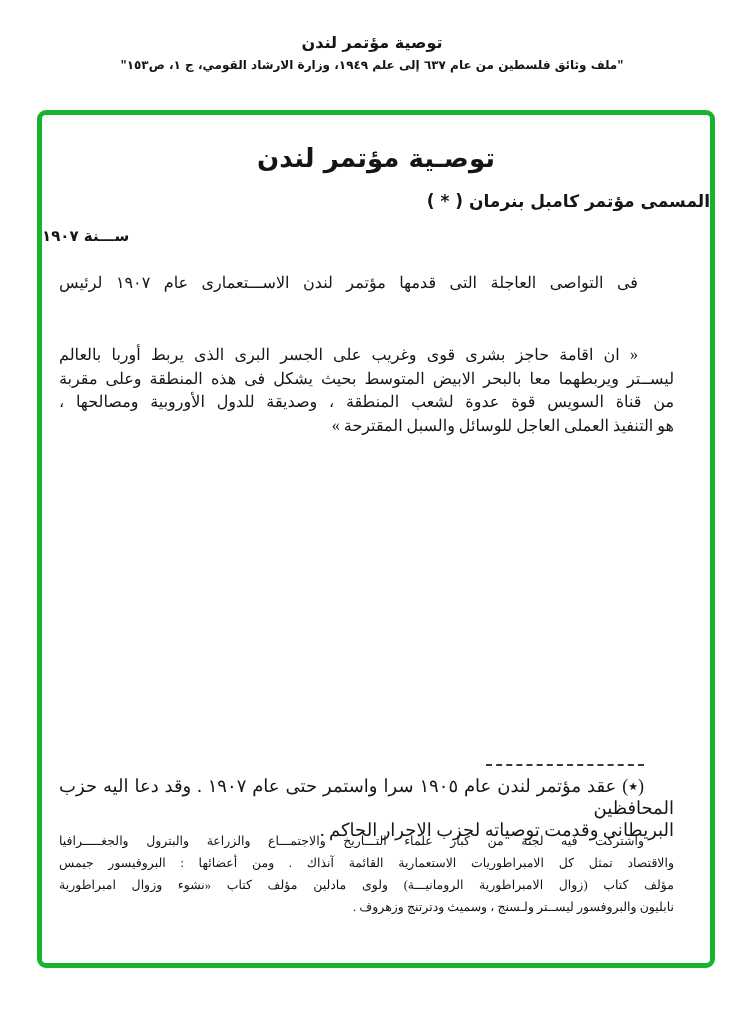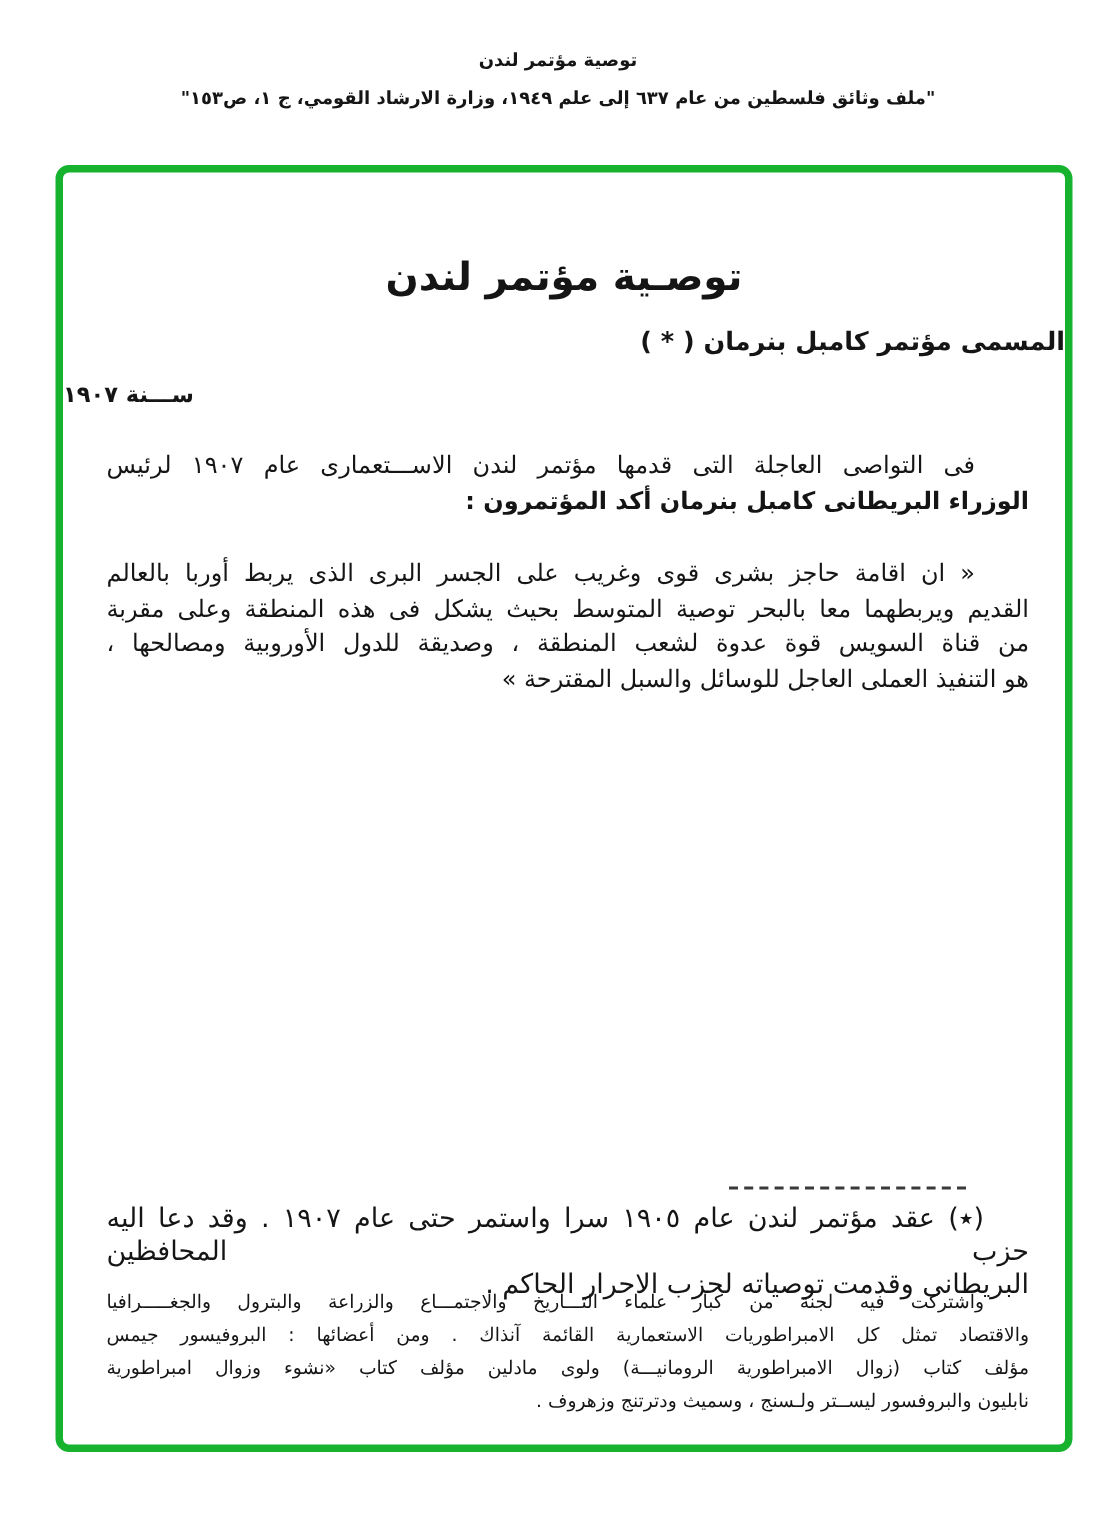--- a/index.html
+++ b/index.html
@@ -7,40 +7,40 @@
   body {
     position:relative;
     background:#ffffff;
     font-family:"DejaVu Sans", sans-serif;
     color:#151515;
     overflow:hidden;
     direction:rtl;
   }
   
   .page-header { position:absolute; top:0; left:0; width:744px; text-align:center; }
-  .hdr-title   { position:absolute; top:33px; left:0; width:744px; font-size:12px; font-weight:bold; }
+  .hdr-title   { position:absolute; top:33px; left:0; width:744px; font-size:16px; font-weight:bold; }
   .hdr-source  { position:absolute; top:58px; left:0; width:744px; font-size:12px; font-weight:bold; letter-spacing:0.2px; }
 
   
   .green-frame {
     position:absolute; left:37px; top:110px;
     width:678px; height:858px;
     border:5px solid #17b22e;
     border-radius:9px;
     background:#ffffff;
   }
-  .frame-content { position:absolute; inset:0;margin-top:27px; }
+  .frame-content { position:absolute; inset:0; }
 
   
   .doc-title    { position:absolute; top:28px;  left:0; width:100%; text-align:center; font-size:26px; font-weight:bold; }
   .doc-subtitle { position:absolute; top:76px;  left:0; width:100%; text-align:right; font-size:17px; font-weight:bold; }
   .doc-year     { position:absolute; top:112px; left:0; width:100%; text-align:left; font-size:15px; font-weight:bold; letter-spacing:1px; }
 
   
-  .text-col { position:absolute; right:24px; width:615px; direction:rtl; }
+  .text-col { position:absolute; right:36px; width:615px; direction:rtl;font-family:Liberation Serif, serif; }
   .para1 { top:156px; font-size:16px; line-height:24px; }
   .quote { top:228px; font-size:16px; line-height:23.5px; }
   .line        { text-align:right; }
   .line.just   { text-align:justify; text-align-last:justify; }
   .line.indent { text-indent:36px; }
   .line.bold   { font-weight:bold; }
 
   
   .fn-separator {
     position:absolute; top:649px; right:66px; width:158px;
@@ -60,26 +60,25 @@
 
 <div class="green-frame">
   <div class="frame-content">
 
     <div class="doc-title">توصـية مؤتمر لندن</div>
     <div class="doc-subtitle">المسمى مؤتمر كامبل بنرمان ( * )</div>
     <div class="doc-year">ســـنة ١٩٠٧</div>
 
     <div class="text-col para1">
       <div class="line just indent">فى التواصى العاجلة التى قدمها مؤتمر لندن الاســـتعمارى عام ١٩٠٧ لرئيس</div>
-      <div class="line bold">الوزراء البريطانى كامبل بنرمان أكد المؤتمرون :</div>
     </div>
 
     <div class="text-col quote">
       <div class="line just indent">« ان اقامة حاجز بشرى قوى وغريب على الجسر البرى الذى يربط أوربا بالعالم</div>
-      <div class="line just">القديم ويربطهما معا بالبحر توصية المتوسط بحيث يشكل فى هذه المنطقة وعلى مقربة</div>
+      <div class="line just">ليســتر ويربطهما معا بالبحر الابيض المتوسط بحيث يشكل فى هذه المنطقة وعلى مقربة</div>
       <div class="line just">من قناة السويس قوة عدوة لشعب المنطقة ، وصديقة للدول الأوروبية ومصالحها ،</div>
       <div class="line">هو التنفيذ العملى العاجل للوسائل والسبل المقترحة »</div>
     </div>
 
     <div class="fn-separator"></div>
 
     <div class="text-col fn fn1">
       <div class="line just indent">(٭) عقد مؤتمر لندن عام ١٩٠٥ سرا واستمر حتى عام ١٩٠٧ . وقد دعا اليه حزب المحافظين</div>
       <div class="line">البريطانى وقدمت توصياته لحزب الاحرار الحاكم .</div>
     </div>

